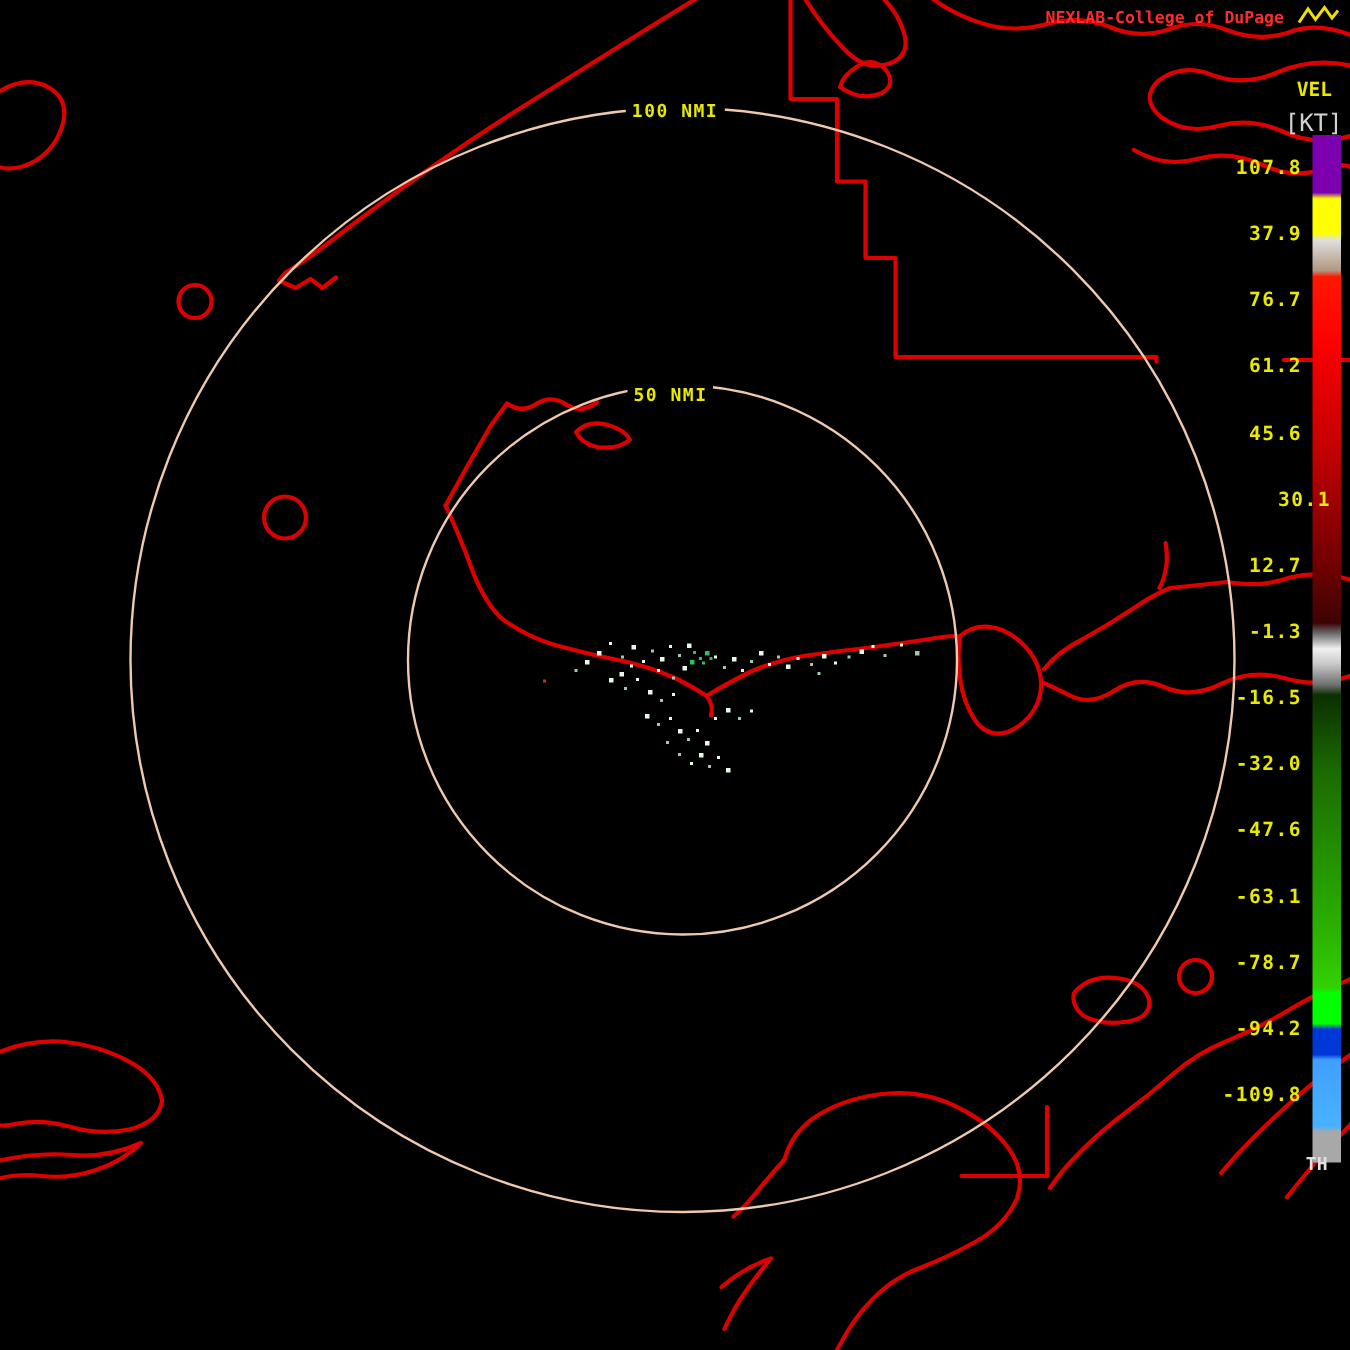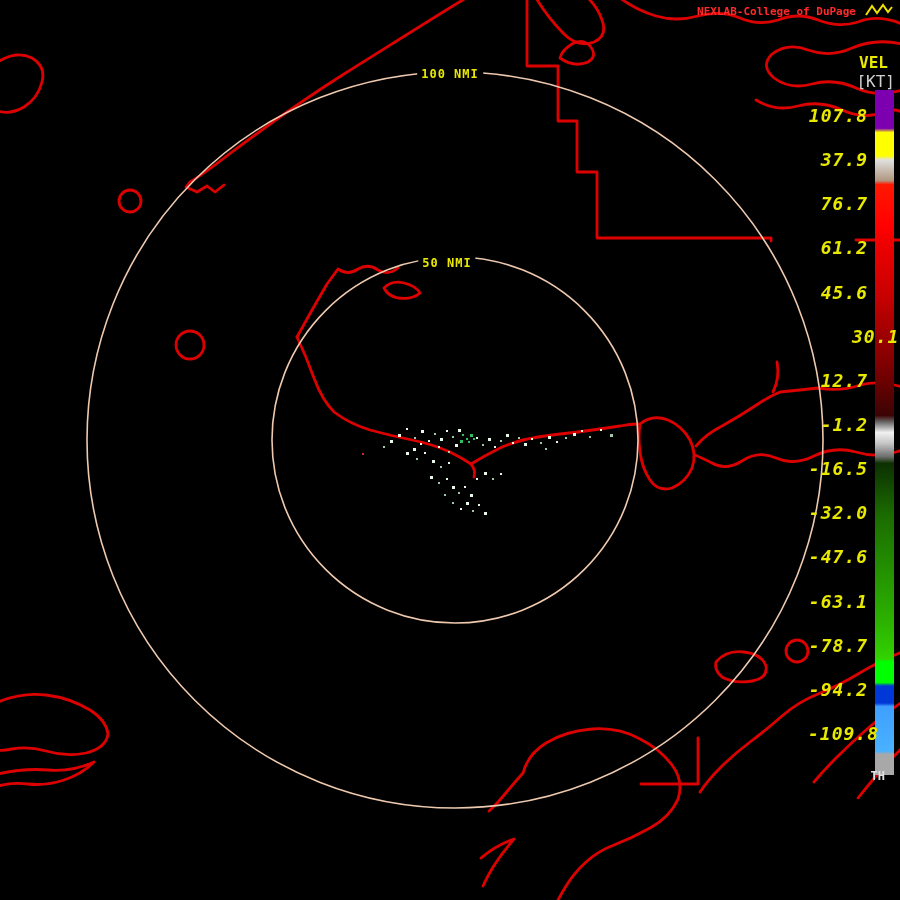--- a/index.html
+++ b/index.html
@@ -14,27 +14,27 @@
   .ring-label {
     position:absolute; transform:translate(-50%,-50%); background:#000;
     font-size:12px; font-weight:bold; letter-spacing:1px; padding:0 4px; white-space:nowrap;
   }
   .rl100 { left:450px; top:74px; }
   .rl50  { left:447px; top:263px; }
   .title {
     position:absolute; top:5px; right:44px; font-size:11px; font-weight:bold; white-space:nowrap;
   }
   .logo { position:absolute; top:3px; right:6px; }
-  .cb-unit1 { position:absolute; top:53px; right:12px; font-size:16px; font-weight:bold; }
+  .cb-unit1 { position:absolute; top:53px; right:12px; font-size:13px; font-weight:bold; }
   .cb-unit2 { position:absolute; top:72px; right:5px;  font-size:16px;margin-left:32px; }
   .cb-bar   { position:absolute; top:90px; right:6px; width:19px; height:685px; }
   .cb-ticks { position:absolute; top:0; right:0; width:100%; height:100%; pointer-events:none; }
   .tick {
     position:absolute; right:32px; width:60px; text-align:right;
-    font-size:18px; font-weight:bold; letter-spacing:1px; white-space:nowrap;font-style:italic;
+    font-size:13px; font-weight:bold; letter-spacing:1px; white-space:nowrap;
   }
   .cb-th { position:absolute; top:769px; right:15px; font-size:12px; font-weight:bold; }
   .caption {
     position:absolute; left:0; right:0; bottom:7px; text-align:center;
     font-size:14px; font-weight:bold; letter-spacing:0.7px; white-space:nowrap;
   }
 </style>
 </head>
 <body>
 
@@ -170,21 +170,21 @@
   <div class="cb-unit2" style="color: rgb(208, 208, 208);">[KT]</div>
   <div class="cb-bar" style="background: linear-gradient(rgb(125, 0, 176) 0%, rgb(125, 0, 176) 5.6%, rgb(255, 255, 0) 6.2%, rgb(255, 255, 0) 9.6%, rgb(224, 224, 224) 10.2%, rgb(176, 152, 128) 13.2%, rgb(255, 24, 0) 13.8%, rgb(255, 0, 0) 20%, rgb(240, 0, 0) 22%, rgb(200, 0, 0) 30%, rgb(156, 0, 0) 36%, rgb(112, 0, 0) 42%, rgb(60, 4, 4) 47.5%, rgb(106, 106, 106) 48.5%, rgb(240, 240, 240) 50%, rgb(200, 200, 200) 51.5%, rgb(112, 112, 112) 53.5%, rgb(12, 48, 0) 54.5%, rgb(27, 107, 0) 62%, rgb(35, 144, 0) 70%, rgb(44, 180, 0) 78%, rgb(50, 210, 0) 83%, rgb(0, 255, 0) 83.5%, rgb(0, 255, 0) 86.5%, rgb(0, 56, 216) 87%, rgb(0, 56, 216) 89.5%, rgb(63, 159, 255) 90%, rgb(73, 178, 255) 96.5%, rgb(168, 168, 168) 97%, rgb(168, 168, 168) 100%);"></div>
   <div class="cb-ticks">
       <div class="tick" style="top: 105px; color: rgb(232, 232, 0);">107.8</div>
       <div class="tick" style="top: 149.143px; color: rgb(232, 232, 0);">37.9</div>
       <div class="tick" style="top: 193.286px; color: rgb(232, 232, 0);">76.7</div>
       <div class="tick" style="top: 237.429px; color: rgb(232, 232, 0);">61.2</div>
       <div class="tick" style="top: 281.572px; color: rgb(232, 232, 0);">45.6</div>
       <div class="tick" style="top: 325.715px; color: rgb(232, 232, 0); padding-left: 44px;">30.1</div>
       <div class="tick" style="top: 369.858px; color: rgb(232, 232, 0);">12.7</div>
-      <div class="tick" style="top: 414.001px; color: rgb(232, 232, 0);">-1.2</div>
+      <div class="tick" style="top: 414.001px; color: rgb(232, 232, 0);">-1.3</div>
       <div class="tick" style="top: 458.144px; color: rgb(232, 232, 0);">-16.5</div>
       <div class="tick" style="top: 502.287px; color: rgb(232, 232, 0);">-32.0</div>
       <div class="tick" style="top: 546.43px; color: rgb(232, 232, 0);">-47.6</div>
       <div class="tick" style="top: 590.573px; color: rgb(232, 232, 0);">-63.1</div>
       <div class="tick" style="top: 634.716px; color: rgb(232, 232, 0);">-78.7</div>
       <div class="tick" style="top: 678.859px; color: rgb(232, 232, 0);">-94.2</div>
       <div class="tick" style="top: 723.002px; color: rgb(232, 232, 0);">-109.8</div>
     </div>
   <div class="cb-th" style="color: rgb(224, 224, 224);">TH</div>
 

